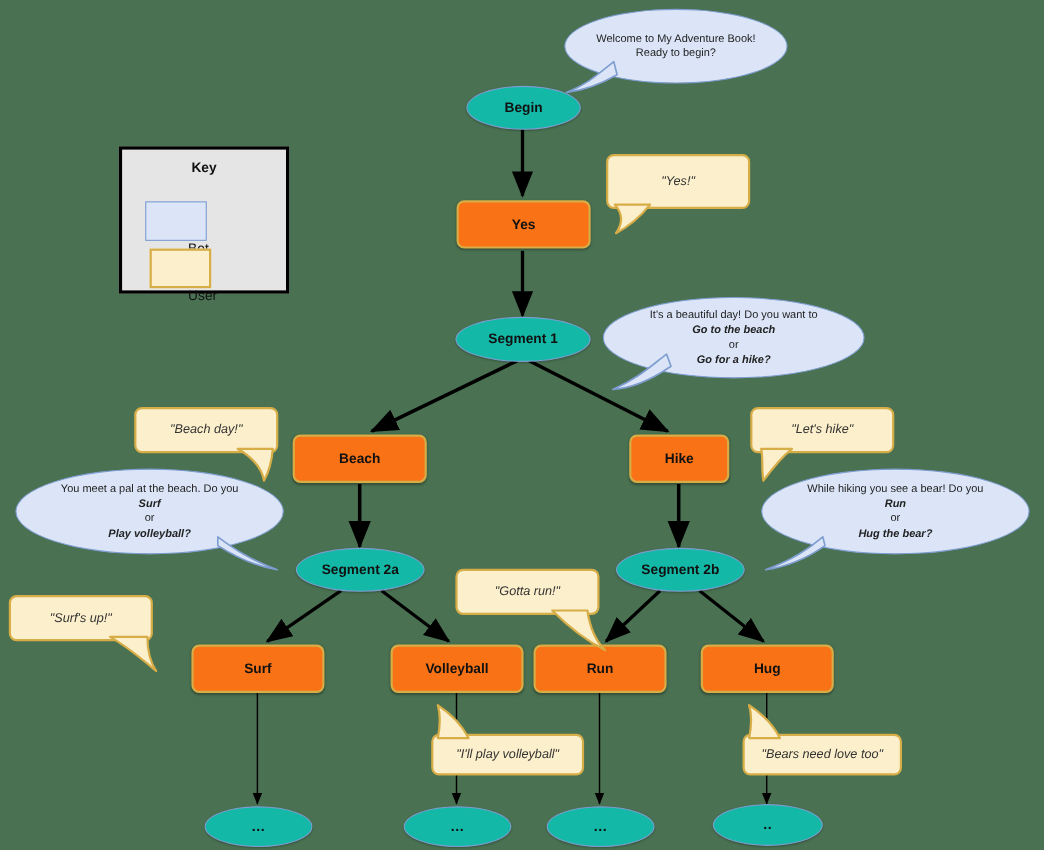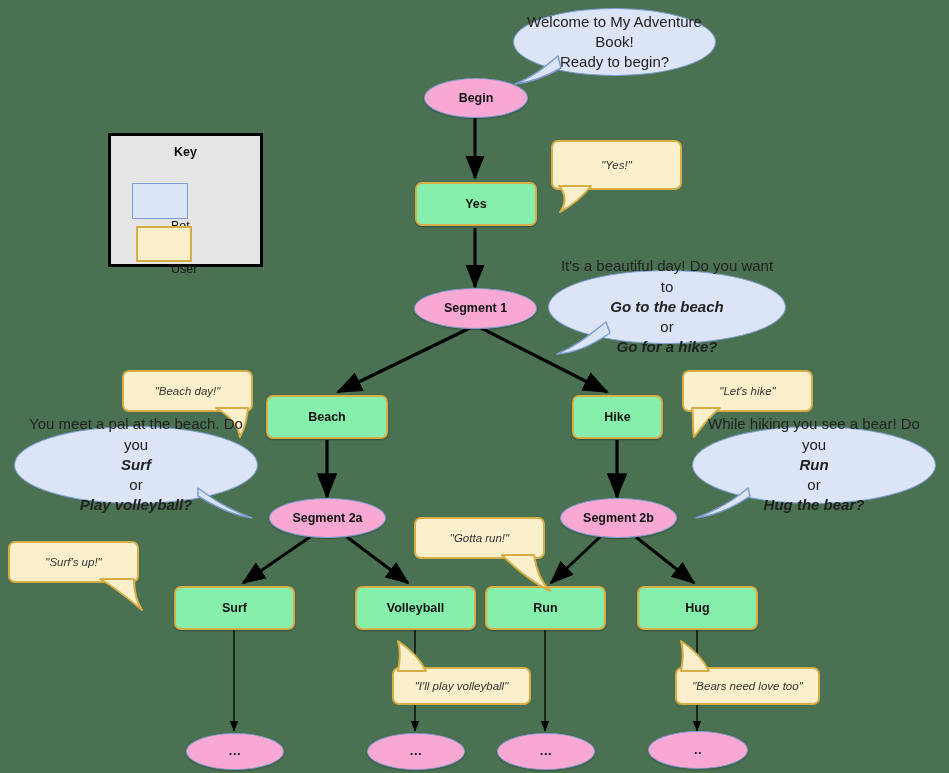--- a/index.html
+++ b/index.html
@@ -26,36 +26,36 @@
     box-sizing: border-box;
     display: flex;
     align-items: center;
     justify-content: center;
     text-align: center;
     line-height: 1.15;
   }
   
   .ellipse {
     border-radius: 50%;
-    background: #f9a8d4;
+    background: #14b8a6;
     border: 1.5px solid #7e9dd0;
     color: #111;
     font-weight: bold;
     font-size: 12.5px;
     box-shadow: 0 1px 2px rgba(0,0,0,0.25);
   }
   .ellipse.dots {
     font-weight: bold;
     font-size: 13px;
     letter-spacing: 0.5px;
   }
   
   .rect {
     border-radius: 7px;
-    background: #86efac;
+    background: #f97316;
     border: 2px solid #d7ad47;
     color: #111;
     font-weight: bold;
     font-size: 12.5px;
     box-shadow: 0 1px 2px rgba(0,0,0,0.3);
   }
   
   .bubble {
     position: absolute;
     box-sizing: border-box;
@@ -73,21 +73,21 @@
     text-align: center;
     box-sizing: border-box;
     padding: 4px 8px;
   }
   
   .bubble.bot .body {
     border-radius: 50%;
     background: #dbe5f7;
     border: 1.5px solid #7e9dd0;
     color: #222;
-    font-size: 15px;
+    font-size: 10px;
     line-height: 1.35;
   }
   
   .bubble.user .body {
     border-radius: 7px;
     background: #fcefcb;
     border: 2px solid #d7ad47;
     color: #333;
     font-style: italic;
     font-size: 11.5px;

